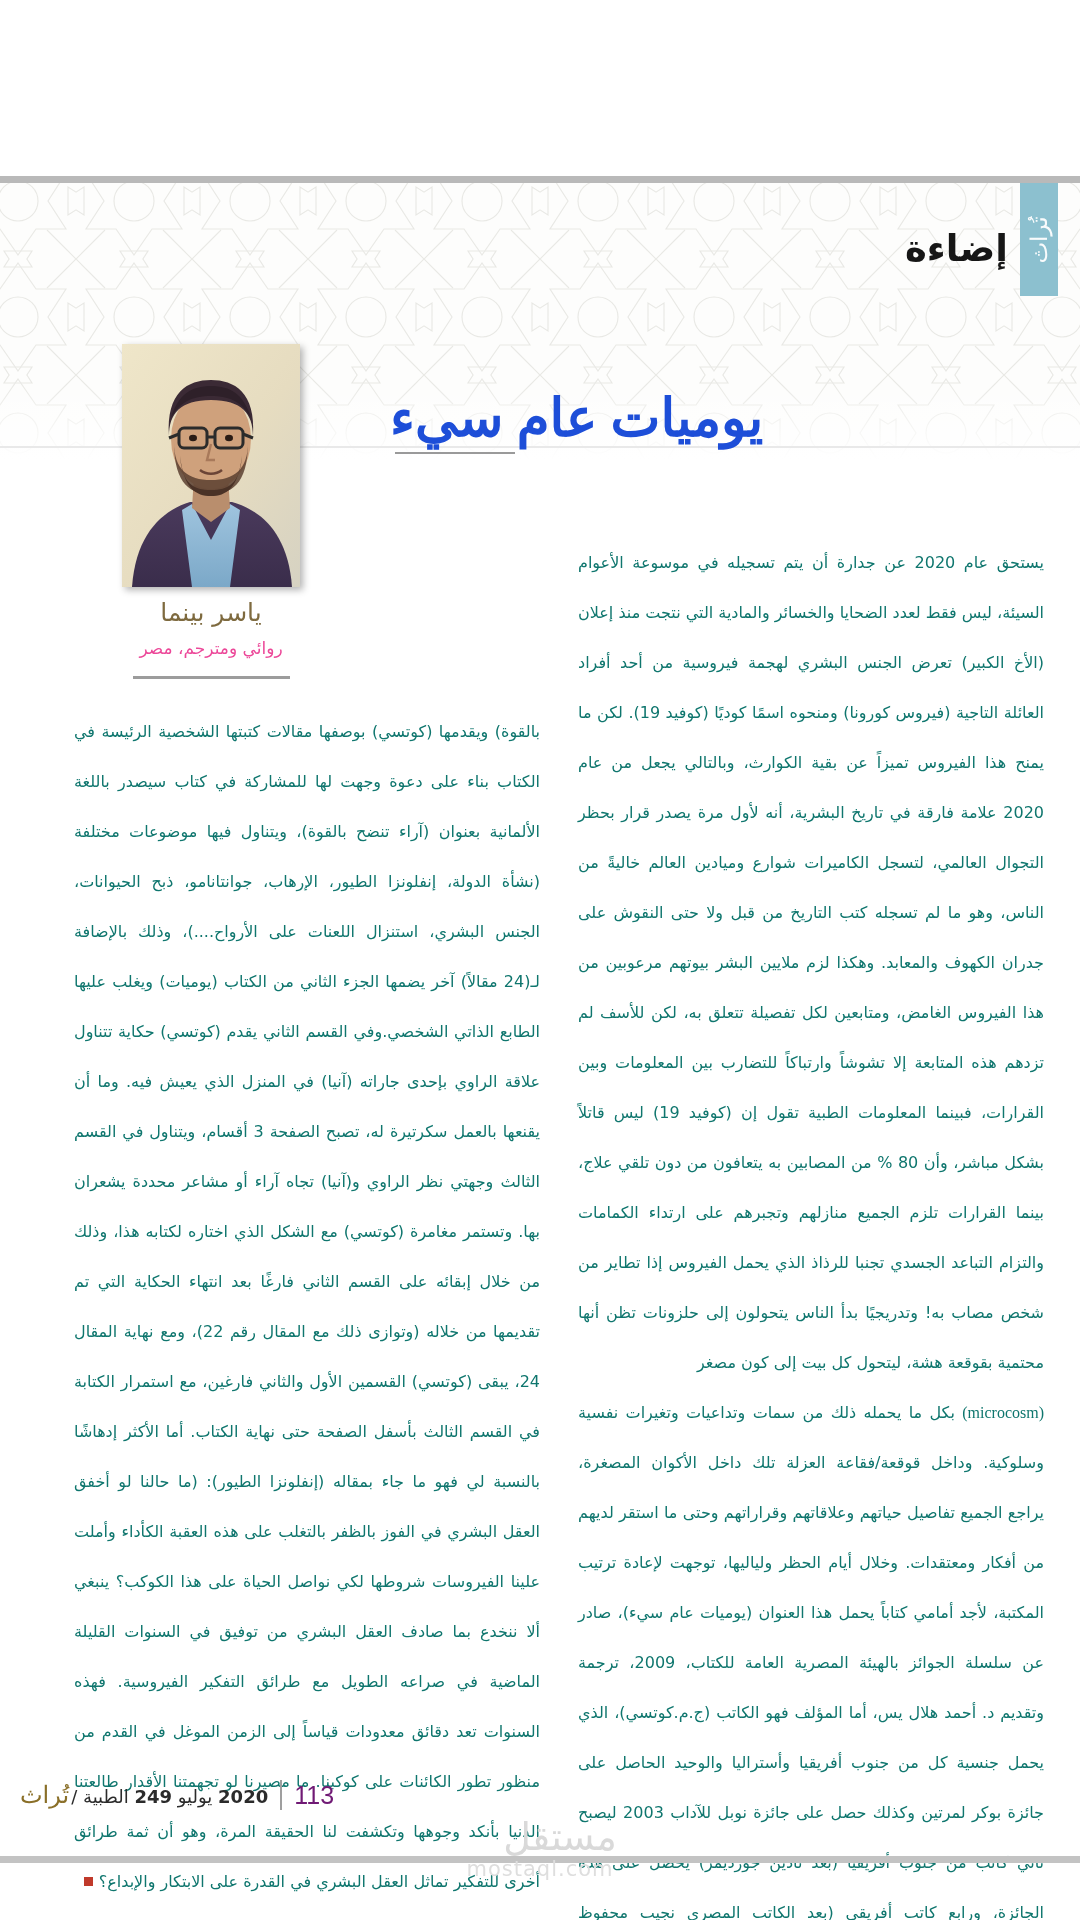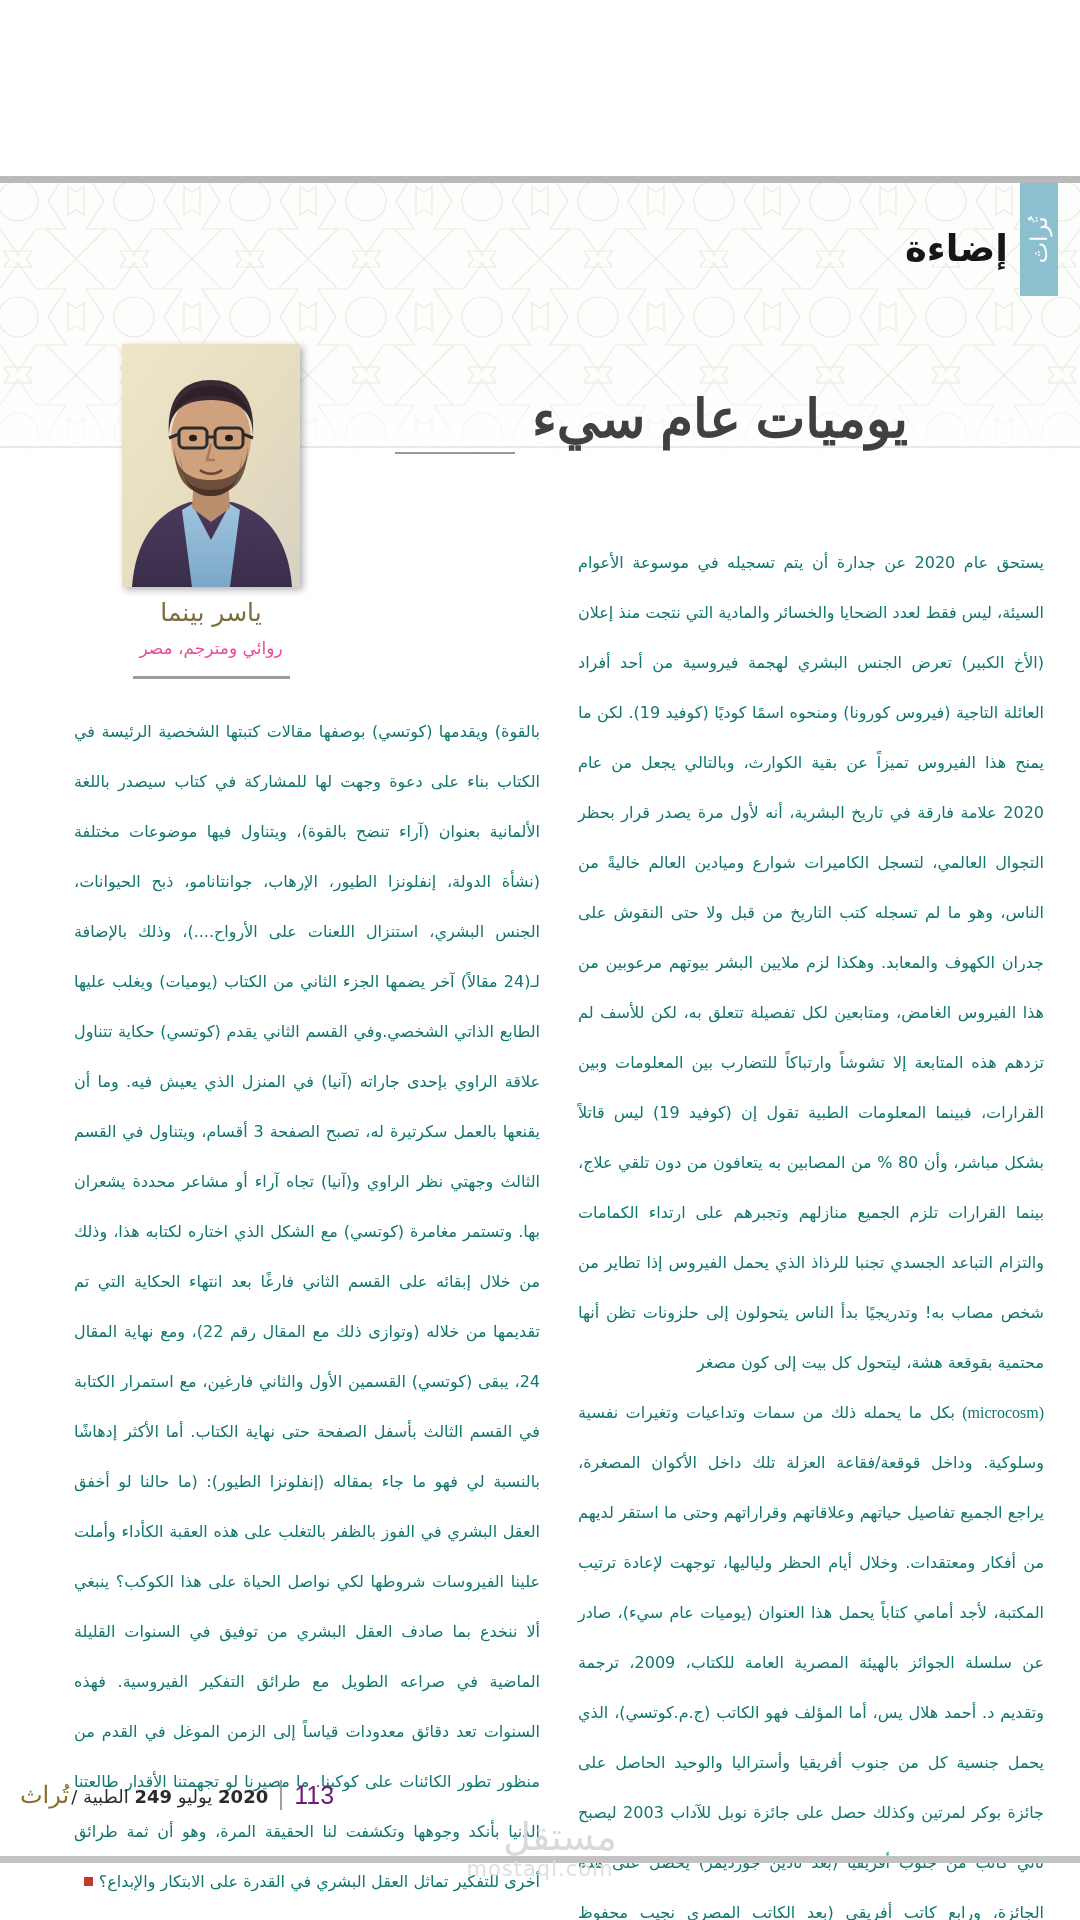--- a/index.html
+++ b/index.html
@@ -91,25 +91,25 @@
     font-weight: bold;
     color: #161616;
     letter-spacing: 0px;
   }
 
   
   #headline {
     position: absolute;
     right: 30px; top: 392px;
     width: 660px;
-    text-align: center;
-    font-family: Liberation Sans, sans-serif;
+    text-align: left;
+    font-family: Liberation Serif, serif;
     font-size: 53px;
     font-weight: bold;
-    color: #404040;
+    color: #1d4ed8;
     letter-spacing: 0px;
     line-height: 1;
     white-space: nowrap;
   }
   
   #headline-rule {
     position: absolute;
     left: 395px; top: 452px;
     width: 120px; height: 2px;
     background: #9a9a9a;

